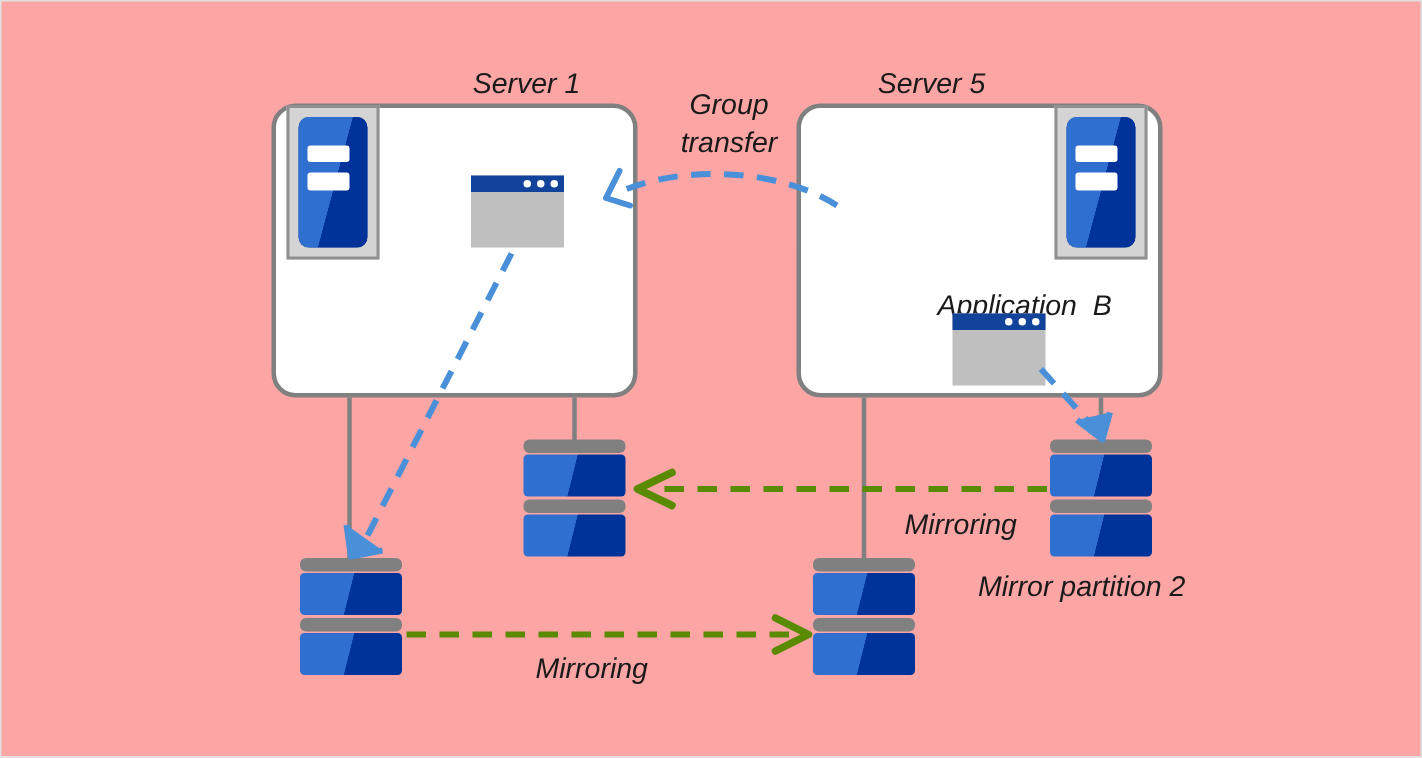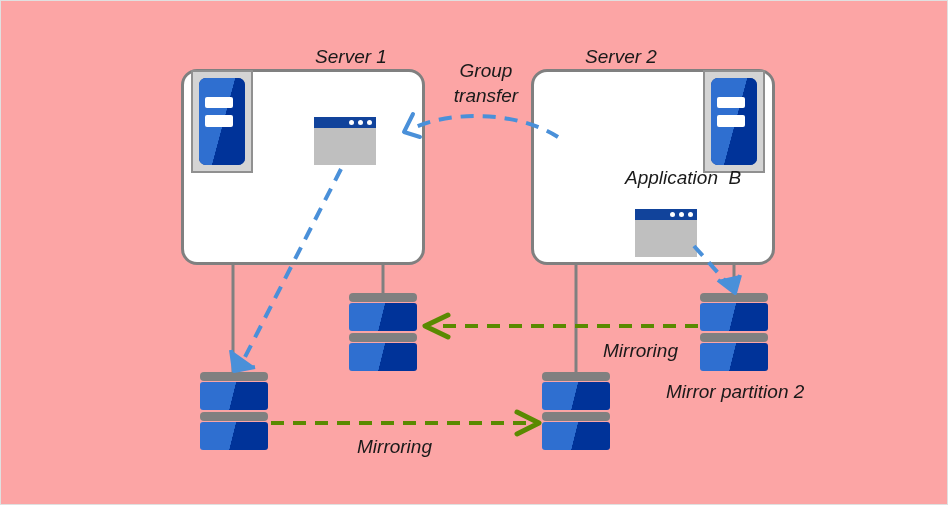--- a/index.html
+++ b/index.html
@@ -142,33 +142,33 @@
 
 
   <div class="appwin" style="left:313px; top:116px; width:62px; height:48px;">
     <div class="titlebar">
       <span class="dot d1"></span>
         <span class="dot d2"></span>
         <span class="dot d3"></span>
     </div>
   </div>
 
-  <div class="lbl center" style="left:530px; top:44px; width:180px;">Server 2</div>
+  <div class="lbl center" style="left:530px; top:44px; width:180px;">Server 5</div>
 
   <div class="server-box" style="left:530px; top:68px; width:244px; height:196px;"></div>
 
   <div class="server-icon" style="left:702px; top:69px; width:62px; height:103px;">
     <div class="server-icon-inner">
       <div class="sheen"></div>
       <div class="bar b1"></div>
       <div class="bar b2"></div>
     </div>
   </div>
 
-  <div class="lbl" style="left:624px; top:165px;">Application  B</div>
+  <div class="lbl" style="left:624px; top:192px;">Application  B</div>
 
   <div class="appwin" style="left:634px; top:208px; width:62px; height:48px;">
     <div class="titlebar">
       <span class="dot d1"></span>
         <span class="dot d2"></span>
         <span class="dot d3"></span>
     </div>
   </div>
 
   <div class="lbl center" style="left:415px; top:58px; width:140px;">Group</div>
@@ -210,21 +210,21 @@
   <div class="disk" style="left:699px; top:292px;">
     <div class="unit">
         <div class="cap"></div>
         <div class="body"></div>
       </div>
     <div class="unit">
         <div class="cap"></div>
         <div class="body"></div>
       </div>
   </div>
-  <div class="lbl" style="left:665px; top:379px;">Mirror partition 2</div>
+  <div class="lbl" style="left:651px; top:379px;">Mirror partition 2</div>
 
   <div class="lbl" style="left:602px; top:338px;">Mirroring</div>
   <div class="lbl" style="left:356px; top:434px;">Mirroring</div>
 
   <svg class="layer" viewBox="0 0 948 505">
 
     <line x1="232" y1="264" x2="232" y2="375" stroke="#808080" stroke-width="3"></line>
     <line x1="382" y1="264" x2="382" y2="296" stroke="#808080" stroke-width="3"></line>
 
     <line x1="575" y1="264" x2="575" y2="375" stroke="#808080" stroke-width="3"></line>

